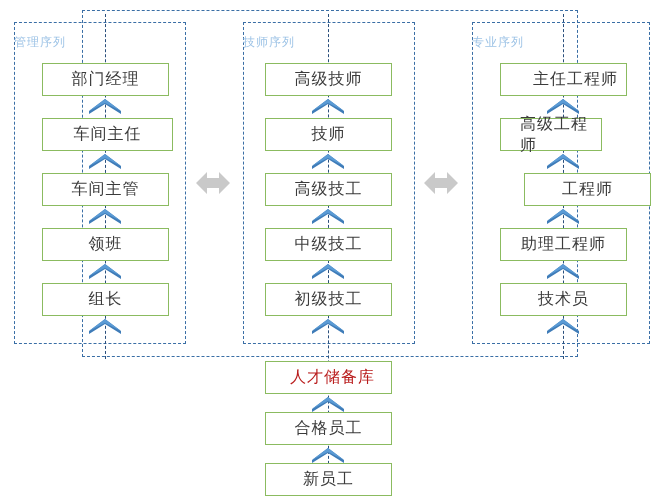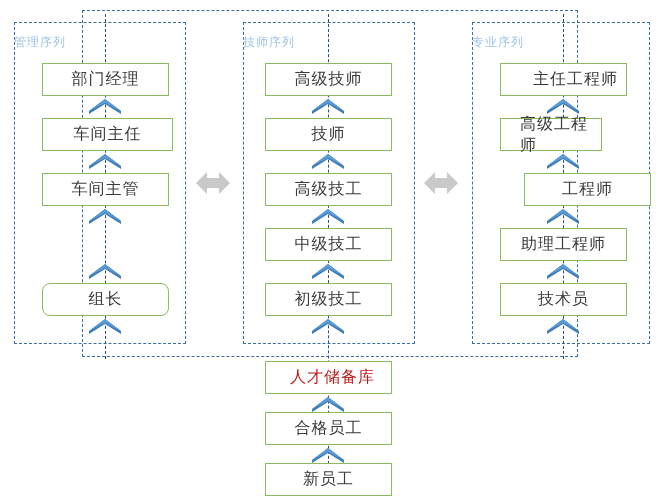--- a/index.html
+++ b/index.html
@@ -108,27 +108,28 @@
         <polygon points="17,1 33,13 17,5 1,13" fill="#5b9bd5"></polygon>
       </svg>
   </div>
   <div class="node" style="left:42px;top:173px;width:127px;height:33px;">车间主管</div>
   <div class="chev" style="left:88px;top:208px;">
     <svg viewBox="0 0 34 17">
         <polygon points="17,1 33,13 33,16 17,6 1,16 1,13" fill="#3f7cb8"></polygon>
         <polygon points="17,1 33,13 17,5 1,13" fill="#5b9bd5"></polygon>
       </svg>
   </div>
+  <div class="node" style="left:42px;top:228px;width:127px;height:33px;">领班</div>
   <div class="chev" style="left:88px;top:263px;">
     <svg viewBox="0 0 34 17">
         <polygon points="17,1 33,13 33,16 17,6 1,16 1,13" fill="#3f7cb8"></polygon>
         <polygon points="17,1 33,13 17,5 1,13" fill="#5b9bd5"></polygon>
       </svg>
   </div>
-  <div class="node" style="left:42px;top:283px;width:127px;height:33px;border-radius:8px;">组长</div>
+  <div class="node" style="left:42px;top:283px;width:127px;height:33px;">组长</div>
   <div class="chev" style="left:88px;top:318px;">
     <svg viewBox="0 0 34 17">
         <polygon points="17,1 33,13 33,16 17,6 1,16 1,13" fill="#3f7cb8"></polygon>
         <polygon points="17,1 33,13 17,5 1,13" fill="#5b9bd5"></polygon>
       </svg>
   </div>
 
   <div class="col" style="left:243px;top:22px;width:172px;height:322px;">
     <div class="col-title" style="top:12px;">技师序列</div>
   </div>

